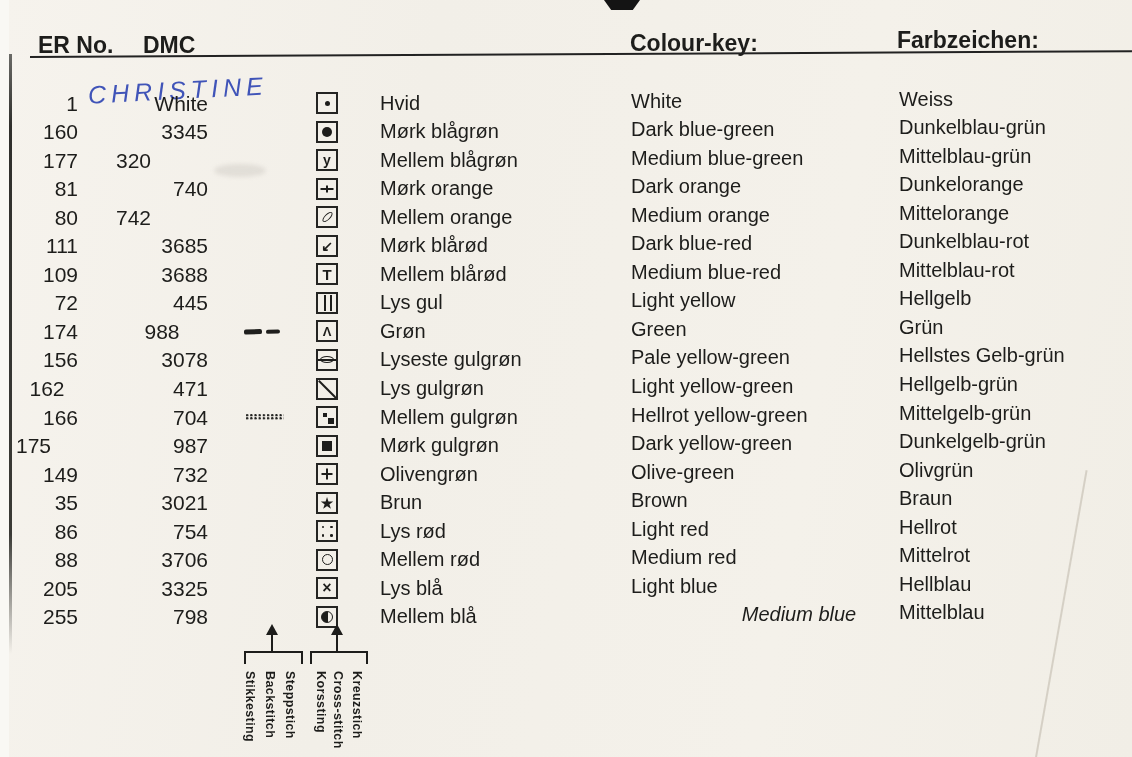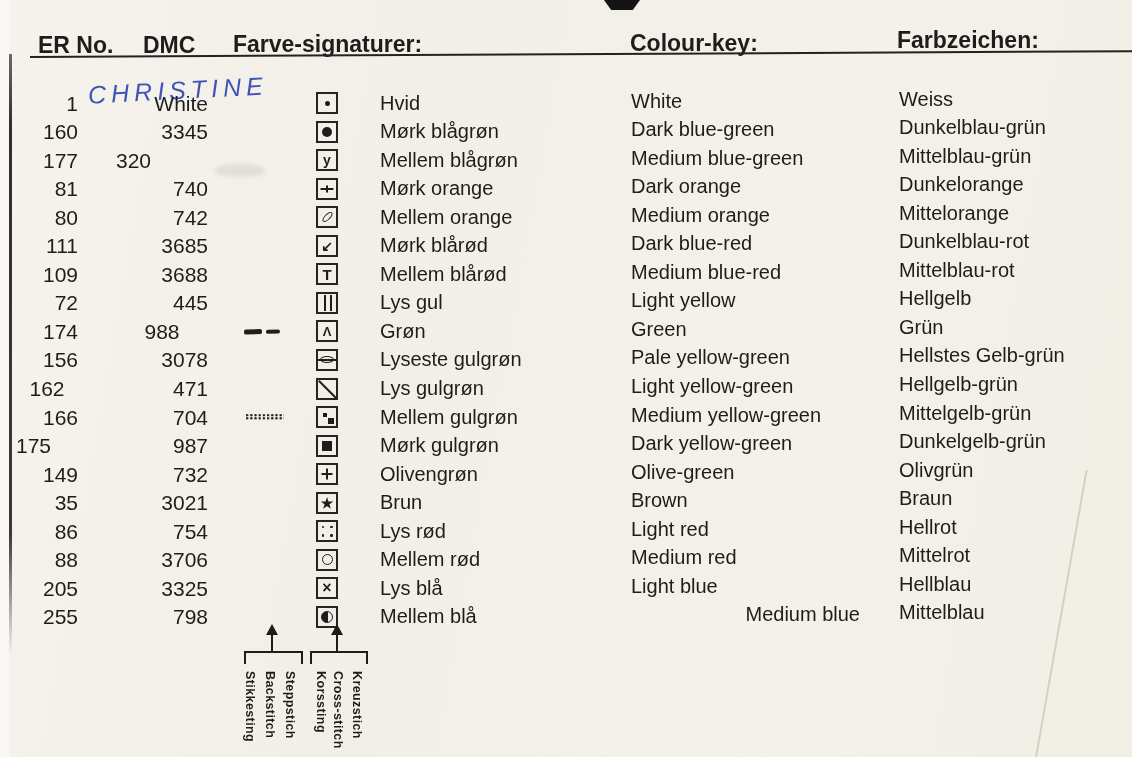--- a/index.html
+++ b/index.html
@@ -63,21 +63,20 @@
 
 <div class="page">
   <div class="edge-strip"></div>
   <div class="scan-line"></div>
   <div class="cut-mark"></div>
   <div class="crease"></div>
   <div class="smudge"></div>
 
   <span class="hdr" style="left:38px;top:32px;">ER No.</span>
   <span class="hdr" style="left:143px;top:32px;">DMC</span>
-  <span class="hdr" style="left:233px;top:31px;">Farve-signaturer:</span>
   <span class="hdr" style="left:630px;top:30px;">Colour-key:</span>
   <span class="hdr" style="left:897px;top:27px;">Farbzeichen:</span>
   <div class="hrule"></div>
 
   <span class="handwriting">CHRISTINE</span>
 
   <div id="rows">
       <div class="cell num" style="left: 16px; top: 88.5px; width: 62px; text-align: right;">1</div>
       <div class="cell num" style="left: 116px; top: 88.5px; width: 92px; text-align: right;">White</div>
       <div class="sym" style="left: 316px; top: 92px;">
@@ -105,21 +104,21 @@
       <div class="cell num" style="left: 16px; top: 174.15px; width: 62px; text-align: right;">81</div>
       <div class="cell num" style="left: 116px; top: 174.15px; width: 92px; text-align: right;">740</div>
       <div class="sym" style="left: 316px; top: 177.65px;">
         <i class="abs" style="width:13px;height:2px"></i>
         <i class="abs" style="width:2px;height:7px"></i>
       </div>
       <div class="cell" style="left: 380px; top: 174.15px; width: 245px; text-align: left;">Mørk orange</div>
       <div class="cell" style="left: 631px; top: 172.15px; width: 262px; text-align: left;">Dark orange</div>
       <div class="cell" style="left: 899px; top: 170.15px; width: 233px; text-align: left;">Dunkelorange</div>
       <div class="cell num" style="left: 16px; top: 202.7px; width: 62px; text-align: right;">80</div>
-      <div class="cell num" style="left: 116px; top: 202.7px; width: 92px; text-align: right;">742</div>
+      <div class="cell num" style="left: 116px; top: 202.7px; width: 92px; text-align: left;">742</div>
       <div class="sym" style="left: 316px; top: 206.2px;">
         <i class="leaf"></i>
       </div>
       <div class="cell" style="left: 380px; top: 202.7px; width: 245px; text-align: left;">Mellem orange</div>
       <div class="cell" style="left: 631px; top: 200.7px; width: 262px; text-align: left;">Medium orange</div>
       <div class="cell" style="left: 899px; top: 198.7px; width: 233px; text-align: left;">Mittelorange</div>
       <div class="cell num" style="left: 16px; top: 231.25px; width: 62px; text-align: right;">111</div>
       <div class="cell num" style="left: 116px; top: 231.25px; width: 92px; text-align: right;">3685</div>
       <div class="sym" style="left: 316px; top: 234.75px;">
         <span class="sg" style="font-size:14px">↙</span>
@@ -174,21 +173,21 @@
       <div class="cell" style="left: 631px; top: 372px; width: 262px; text-align: left;">Light yellow-green</div>
       <div class="cell" style="left: 899px; top: 370px; width: 233px; text-align: left;">Hellgelb-grün</div>
       <div class="cell num" style="left: 16px; top: 402.55px; width: 62px; text-align: right;">166</div>
       <div class="cell num" style="left: 116px; top: 402.55px; width: 92px; text-align: right;">704</div>
       <div class="premark dotline" style="left: 246px; top: 413.55px;"></div>
       <div class="sym" style="left: 316px; top: 406.05px;">
         <i class="sq1"></i>
         <i class="sq2"></i>
       </div>
       <div class="cell" style="left: 380px; top: 402.55px; width: 245px; text-align: left;">Mellem gulgrøn</div>
-      <div class="cell" style="left: 631px; top: 400.55px; width: 262px; text-align: left;">Medium yellow-green</div>
+      <div class="cell" style="left: 631px; top: 400.55px; width: 262px; text-align: left;">Hellrot yellow-green</div>
       <div class="cell" style="left: 899px; top: 398.55px; width: 233px; text-align: left;">Mittelgelb-grün</div>
       <div class="cell num" style="left: 16px; top: 431.1px; width: 62px; text-align: left;">175</div>
       <div class="cell num" style="left: 116px; top: 431.1px; width: 92px; text-align: right;">987</div>
       <div class="sym" style="left: 316px; top: 434.6px;">
         <i class="fsq"></i>
       </div>
       <div class="cell" style="left: 380px; top: 431.1px; width: 245px; text-align: left;">Mørk gulgrøn</div>
       <div class="cell" style="left: 631px; top: 429.1px; width: 262px; text-align: left;">Dark yellow-green</div>
       <div class="cell" style="left: 899px; top: 427.1px; width: 233px; text-align: left;">Dunkelgelb-grün</div>
       <div class="cell num" style="left: 16px; top: 459.65px; width: 62px; text-align: right;">149</div>
@@ -236,21 +235,21 @@
       </div>
       <div class="cell" style="left: 380px; top: 573.85px; width: 245px; text-align: left;">Lys blå</div>
       <div class="cell" style="left: 631px; top: 571.85px; width: 262px; text-align: left;">Light blue</div>
       <div class="cell" style="left: 899px; top: 569.85px; width: 233px; text-align: left;">Hellblau</div>
       <div class="cell num" style="left: 16px; top: 602.4px; width: 62px; text-align: right;">255</div>
       <div class="cell num" style="left: 116px; top: 602.4px; width: 92px; text-align: right;">798</div>
       <div class="sym" style="left: 316px; top: 605.9px;">
         <i class="hcirc"></i>
       </div>
       <div class="cell" style="left: 380px; top: 602.4px; width: 245px; text-align: left;">Mellem blå</div>
-      <div class="cell" style="left: 598px; top: 600.4px; width: 262px; text-align: right;">Medium blue</div>
+      <div class="cell" style="left: 668px; top: 600.4px; width: 262px; text-align: center; font-style: italic;">Medium blue</div>
       <div class="cell" style="left: 899px; top: 598.4px; width: 233px; text-align: left;">Mittelblau</div>
     </div>
 
   <div id="legend">
 
     <div class="bline" style="left:244px;top:651px;width:59px;"></div>
     <div class="btick" style="left:244px;top:651px;"></div>
     <div class="btick" style="left:301px;top:651px;"></div>
     <div class="ashaft" style="left:271px;top:634px;"></div>
     <div class="ahead" style="left:266px;top:624px;"></div>

